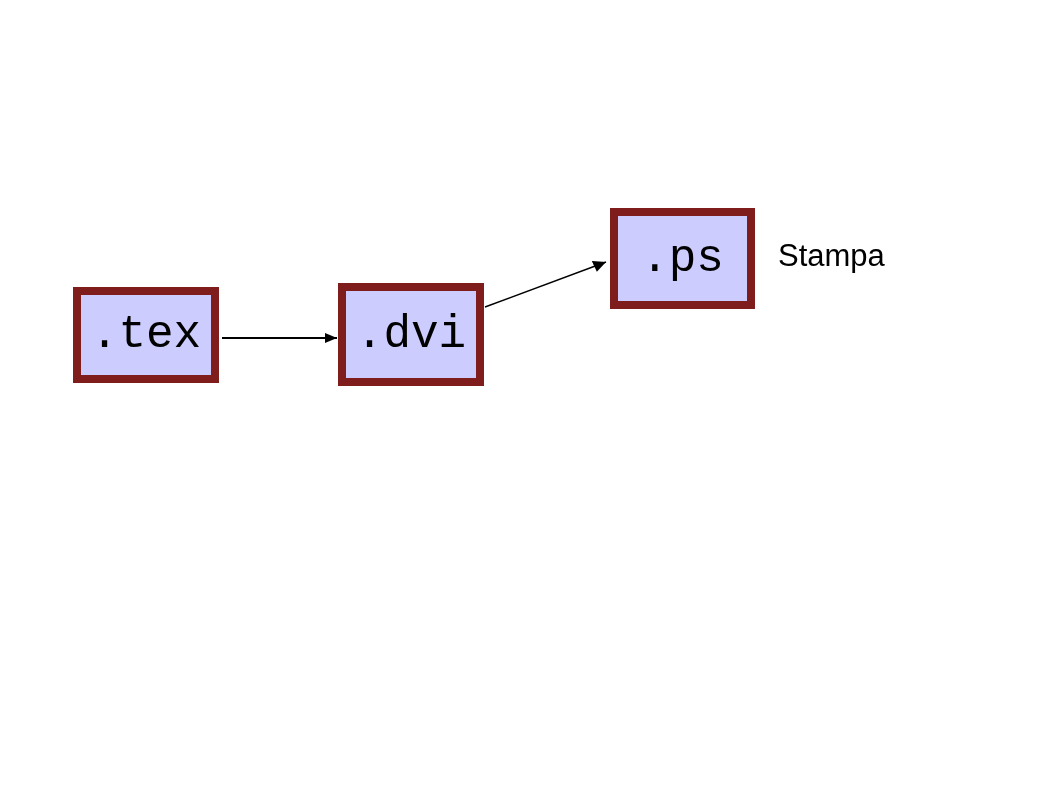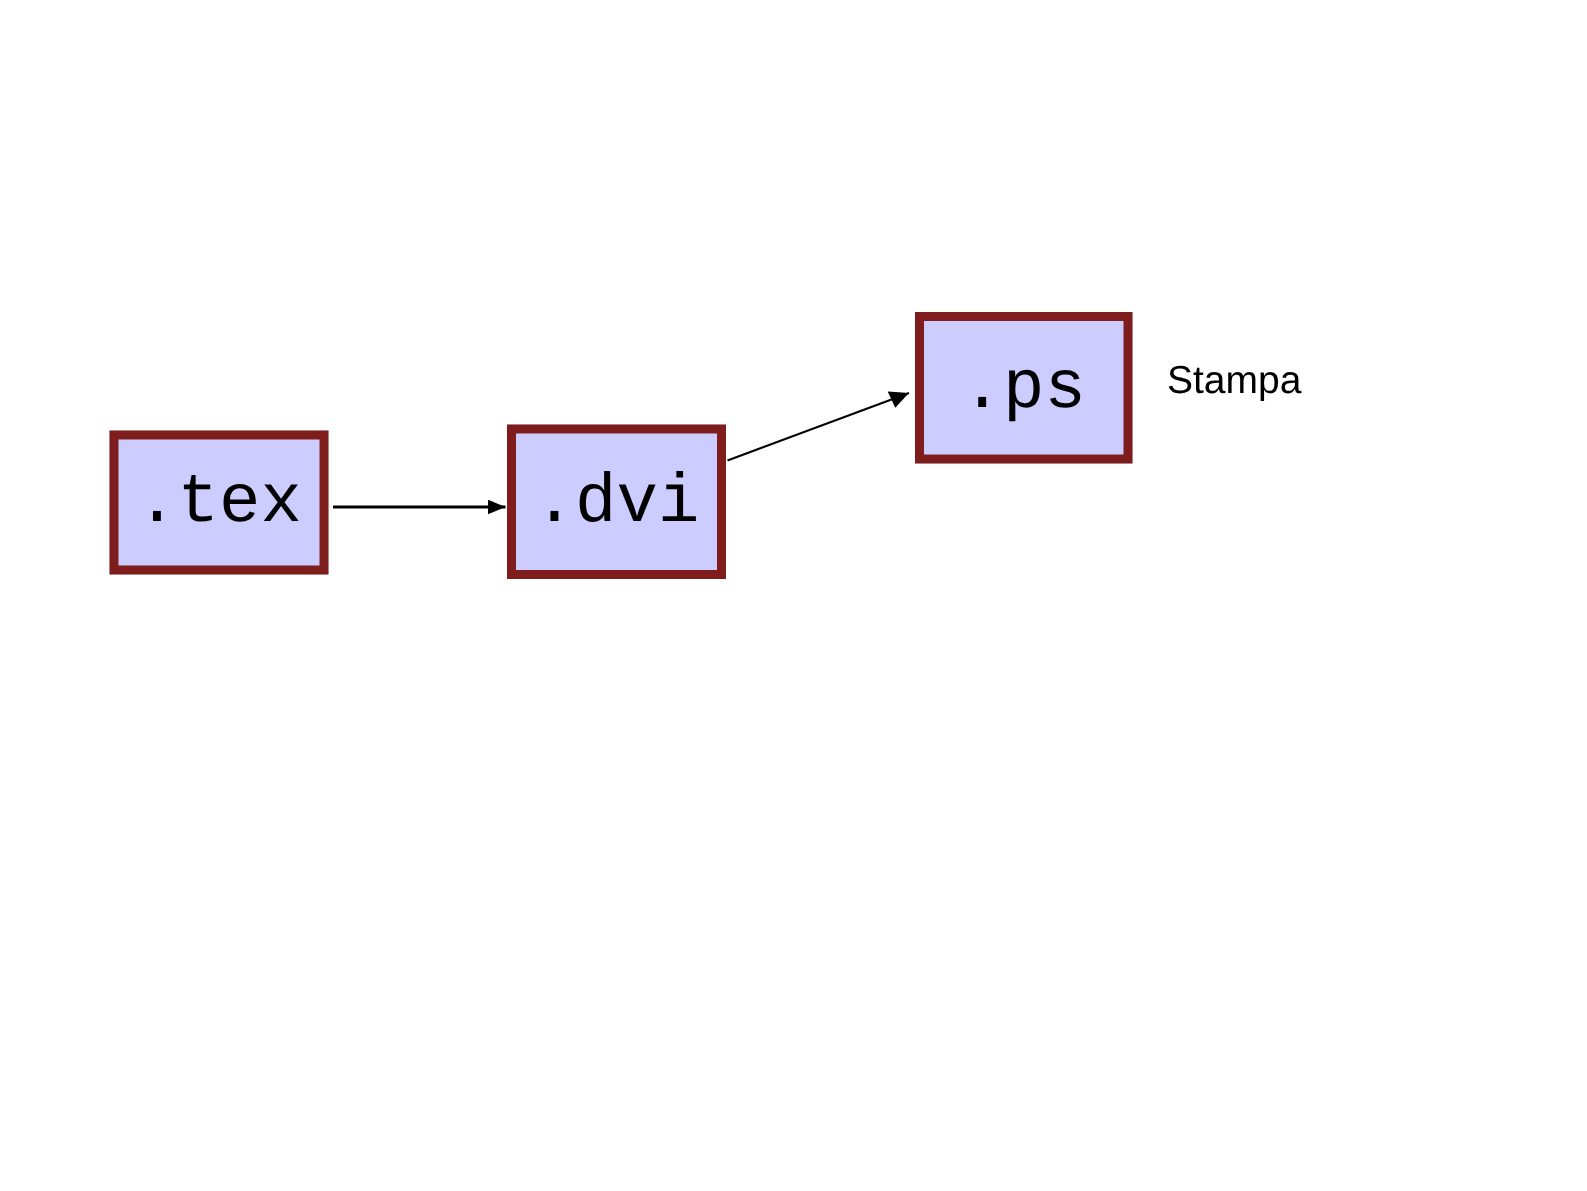--- a/index.html
+++ b/index.html
@@ -12,21 +12,21 @@
     width: 1058px;
     height: 794px;
     background: #ffffff;
     overflow: hidden;
     font-family: "Liberation Sans", sans-serif;
   }
   .node-box {
     position: absolute;
     box-sizing: border-box;
     background: #ccccff;
-    border: 6px solid #7f1d1d;
+    border: 8px solid #7f1d1d;
     display: flex;
     align-items: center;
     justify-content: center;
   }
   .node-label {
     font-family: "Liberation Mono", monospace;
     font-size: 46px;
     line-height: 1;
     color: #000000;
     letter-spacing: 0px;
@@ -41,21 +41,21 @@
     position: absolute;
     left: 0;
     top: 0;
     width: 1058px;
     height: 794px;
     pointer-events: none;
   }
   .side-label {
     position: absolute;
     font-family: "Liberation Sans", sans-serif;
-    font-size: 26px;
+    font-size: 31px;
     line-height: 1;
     color: #000000;
     white-space: nowrap;
     user-select: none;
   }
   #label-stampa { left: 778px; top: 240px; }
 </style>
 </head>
 <body>
 

